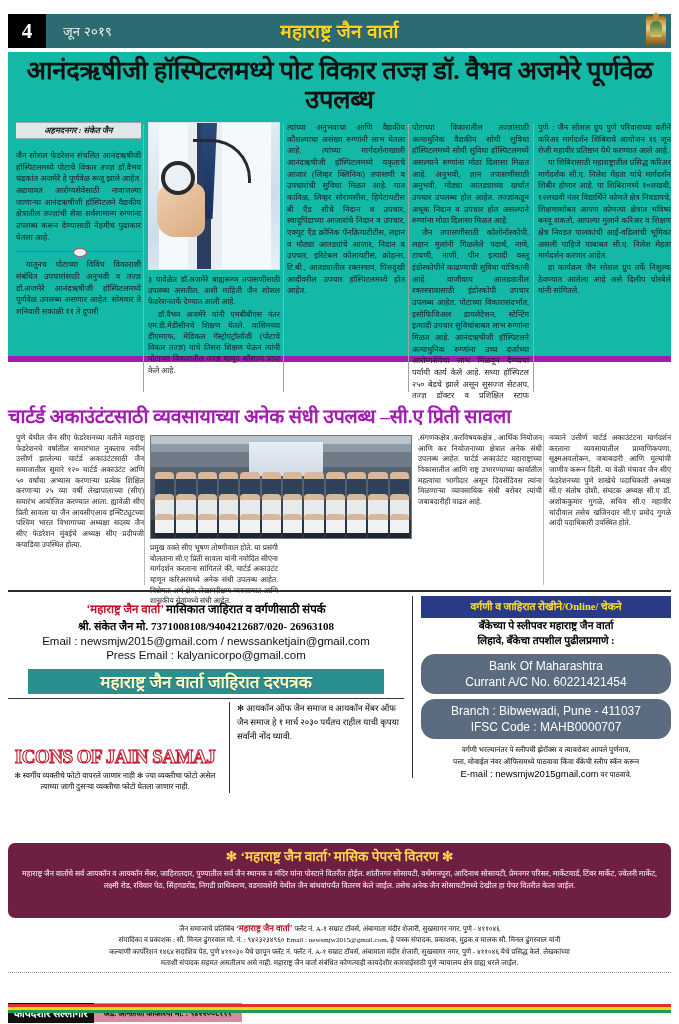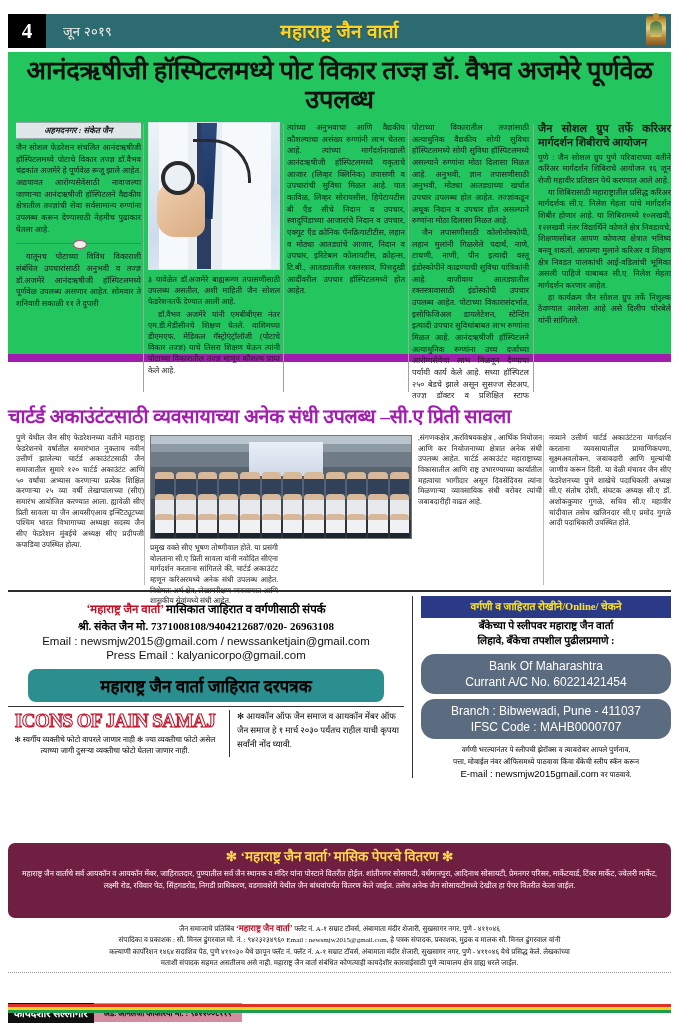--- a/index.html
+++ b/index.html
@@ -38,41 +38,41 @@
     background:linear-gradient(180deg,#3a7a42,#d9c06a);
     border-radius:6px 6px 2px 2px;
   }
   .emblem::after{
     content:""; position:absolute; left:7px; top:-3px; width:6px; height:6px;
     background:#c0902f; border-radius:50%;
   }
 
   
   .art1 { position:absolute; left:8px; top:52px; width:663px; height:310px;
-          background:#22c55e; border-bottom:8px solid #a21caf; }
+          background:#14b8a6; border-bottom:6px solid #a21caf; }
   .art1-head {
     padding:5px 6px 0 6px; text-align:center; color:#111;
     font-family:"Liberation Serif", serif; font-weight:bold;
     font-size:25.5px; line-height:1.12; letter-spacing:-.2px;
   }
   .art1-body { position:absolute; top:70px; left:0; width:663px; height:275px; }
 
   .col { position:absolute; top:0; font-size:8.0px; line-height:1.46;
          color:#1b1b1b; text-align:justify; font-family:"Liberation Serif", serif; }
   .c1 { left:8px;  width:125px; }
   .c2 { left:140px; width:132px; }
   .c3 { left:279px; width:118px; }
   .c4 { left:404px; width:117px; }
   .c5 { left:530px; width:133px; }
   .vline { position:absolute; top:2px; width:1px; height:268px; background:#9aa79a; }
 
   .byline {
     background:#dfe7e9; border-top:1px solid #98a7ab; border-bottom:1px solid #98a7ab;
     font-style:italic; font-weight:bold; font-size:8.2px; text-align:center;
-    padding:1.5px 0; margin-bottom:3px; color:#1a1a1a;
+    padding:1.5px 0; margin-bottom:11px; color:#1a1a1a;
   }
   .p { margin-bottom:0; text-indent:10px; }
   .p0 { text-indent:0; }
 
   .divider { height:9px; margin:4px 0 3px 0; position:relative; }
   .divider::before{ content:""; position:absolute; top:4px; left:0; right:0; height:1px; background:#b04b7a; }
   .divider::after{ content:""; position:absolute; top:1px; left:50%; margin-left:-6px;
                    width:12px; height:7px; border:1px solid #b04b7a; border-radius:50%; background:#eef3ea; }
 
   .photo-doc {
@@ -128,38 +128,37 @@
   
   .contact { position:absolute; left:8px; top:596px; width:396px; height:182px; }
   .ct-line1 { text-align:center; font-size:11.5px; font-weight:bold; padding-top:5px;
               font-family:"Liberation Serif", serif; }
   .brand-red { color:#c01127; }
   .ct-line2 { text-align:center; font-size:11px; font-weight:bold; padding-top:2px;
               font-family:"Liberation Serif", serif; }
   .ct-line3, .ct-line4 { text-align:center; font-size:11.5px; padding-top:2px; color:#111; }
 
   .ratecard-band {
-    margin:8px auto 0 auto; width:356px; height:33px; background:#2c8f8f;
+    margin:8px auto 0 auto; width:356px; height:25px; background:#2c8f8f;
     display:flex; align-items:center; justify-content:center;
-    color:#000000; font-weight:bold; font-size:17px;
+    color:#fef9c3; font-weight:bold; font-size:17px;
     font-family:"Liberation Serif", serif;
     text-shadow:0 1px 0 rgba(0,0,0,.3);
-    border-radius:8px;
   }
   .rate-grid { display:flex; margin-top:4px; }
   .rate-left { width:222px; text-align:right; padding-right:7px; border-right:1px solid #333;
                font-size:11.5px; font-weight:bold; line-height:1.5; font-family:"Liberation Serif", serif;}
   .rate-right { flex:1; padding-left:7px; font-size:9.2px; font-weight:bold; line-height:1.65; }
   .icons-rule { border-top:1.5px solid #333; margin-top:4px; }
   .icons-grid { display:flex; margin-top:3px; }
   .icons-left { width:222px; border-right:1px solid #333; padding-right:7px; }
   .icons-title { text-align:center; font-size:19px; font-weight:bold;
     font-family:"Liberation Serif", serif; color:#fff;
     -webkit-text-stroke:1px #c0172c; letter-spacing:-.5px;
-    text-shadow:0 0 1px #c0172c; }
+    text-shadow:0 0 1px #c0172c;margin-top:44px; }
   .icons-note { font-size:7.6px; line-height:1.5; text-align:center; margin-top:2px;
                 font-family:"Liberation Serif", serif; }
   .icons-right { flex:1; padding-left:7px; font-size:8.6px; line-height:1.6;
                  font-family:"Liberation Serif", serif; }
 
   
   .bank { position:absolute; left:412px; top:596px; width:259px; height:182px;
           border-left:1px solid #333; padding-left:8px; }
   .bank-band { background:#2b3a86; color:#ffe21f; text-align:center; padding:4px 2px;
                font-size:10.5px; font-weight:bold; line-height:1.35;
@@ -242,21 +241,20 @@
       <div class="col c3">
         <div class="p p0">त्यांच्या अनुभवाचा आणि वैद्यकीय कौशल्याचा असंख्य रुग्णांनी लाभ घेतला आहे. त्यांच्या मार्गदर्शनाखाली आनंदऋषीजी हॉस्पिटलमध्ये यकृताचे आजार (लिव्हर क्लिनिक) तपासणी व उपचारांची सुविधा मिळत आहे. यात काविळ, लिव्हर सोरायसीस, हिपेटायटीस बी एँड सीचे निदान व उपचार, स्वादुपिंडाच्या आजारांचे निदान व उपचार, एक्यूट एँड क्रोनिक पॅनक्रियाटीटीस, लहान व मोठ्या आतड्यांचे आजार, निदान व उपचार, इरिटेबल कोलायटीस, क्रोहन्स, टि.बी., आतड्यातील रक्तस्त्राव, पित्तदुखी आदींवरील उपचार हॉस्पिटलमध्ये होत आहेत.</div>
       </div>
 
       <div class="col c4">
         <div class="p p0">पोटाच्या विकारातील तज्ज्ञांसाठी अत्याधुनिक वैद्यकीय सोयी सुविधा हॉस्पिटलमध्ये सोयी सुविधा हॉस्पिटलमध्ये असल्याने रुग्णांना मोठा दिलासा मिळत आहे. अनुभवी, ज्ञान तपासणीसाठी अनुभवी, मोठ्या आतड्याच्या खर्चात उपचार उपलब्ध होत आहेत. तज्ज्ञांकडून अचूक निदान व उपचार होत असल्याने रुग्णांना मोठा दिलासा मिळत आहे.</div>
         <div class="p">जैन तपासणीसाठी कोलोनोस्कोपी, लहान मुलांनी गिळलेले पदार्थ, नाणे, टाचणी, नाणी, पीन इत्यादी वस्तू इंडोस्कोपीने काढण्याची सुविधा यांत्रिकांनी आहे. वाजीवाय आतड्यातील रक्तस्त्रावासाठी इंडोस्कोपी उपचार उपलब्ध आहेत. पोटाच्या विकारासंदर्भात, इसोफिजिअल डायलेटेशन, स्टेन्टिंग इत्यादी उपचार सुविधांबाबत लाभ रुग्णांना मिळत आहे. आनंदऋषीजी हॉस्पिटलने अत्याधुनिक रुग्णांना उच्च दर्जाच्या आरोग्यसेवेचा लाभ मिळवून देण्याचा पर्यायी कार्य केले आहे. सध्या हॉस्पिटल २५० बेडचे झाले असून सुसज्ज सेटअप, तज्ज्ञ डॉक्टर व प्रशिक्षित स्टाफ हॉस्पिटलचे वैशिष्ट्ये आहे. तज्ज्ञ व अनुभवी वैद्यकीय तज्ज्ञांच्या सेवेचा लाभ रुग्णांना घ्यावा असे आवाहन जैन सोशल फेडरेशनतर्फे करण्यात आले आहे.</div>
       </div>
 
       <div class="col c5">
-        <div style="font-size:11px;font-weight:bold;line-height:1.25;margin-bottom:2px;">जैन सोशल ग्रुप तर्फे करिअर मार्गदर्शन शिबीराचे आयोजन</div>
         <div class="p p0">पुणे : जैन सोशल ग्रुप पुणे परिवाराच्या वतीने करिअर मार्गदर्शन शिबिराचे आयोजन १६ जून रोजी महावीर प्रतिष्ठान येथे करण्यात आले आहे.</div>
         <div class="p">या शिबिरासाठी महाराष्ट्रातील प्रसिद्ध करिअर मार्गदर्शक सी.ए. निलेश मेहता यांचे मार्गदर्शन शिबीर होणार आहे. या शिबिरामध्ये १०लखवी, १२लखवी नंतर विद्यार्थिने कोणते क्षेत्र निवडायचे, शिक्षणासोबत आपण कोणत्या क्षेत्रात भविष्य बनवू शकतो, आपल्या मुलाने करिअर व शिक्षण क्षेत्र निवडत पालकांची आई-वडिलांची भूमिका असली पाहिजे याबाबत सी.ए. निलेश मेहता मार्गदर्शन करणार आहेत.</div>
         <div class="p">हा कार्यक्रम जैन सोशल ग्रुप तर्फे निशुल्क ठेवण्यात आलेला आहे असे दिलीप चोरबेले यांनी सांगितले.</div>
       </div>
     </div>
   </div>
 
   <div class="art2">
     <div class="art2-head">चार्टर्ड अकाउंटंटसाठी व्यवसायाच्या अनेक संधी उपलब्ध –सी.ए प्रिती सावला</div>
     <div class="art2-body">

